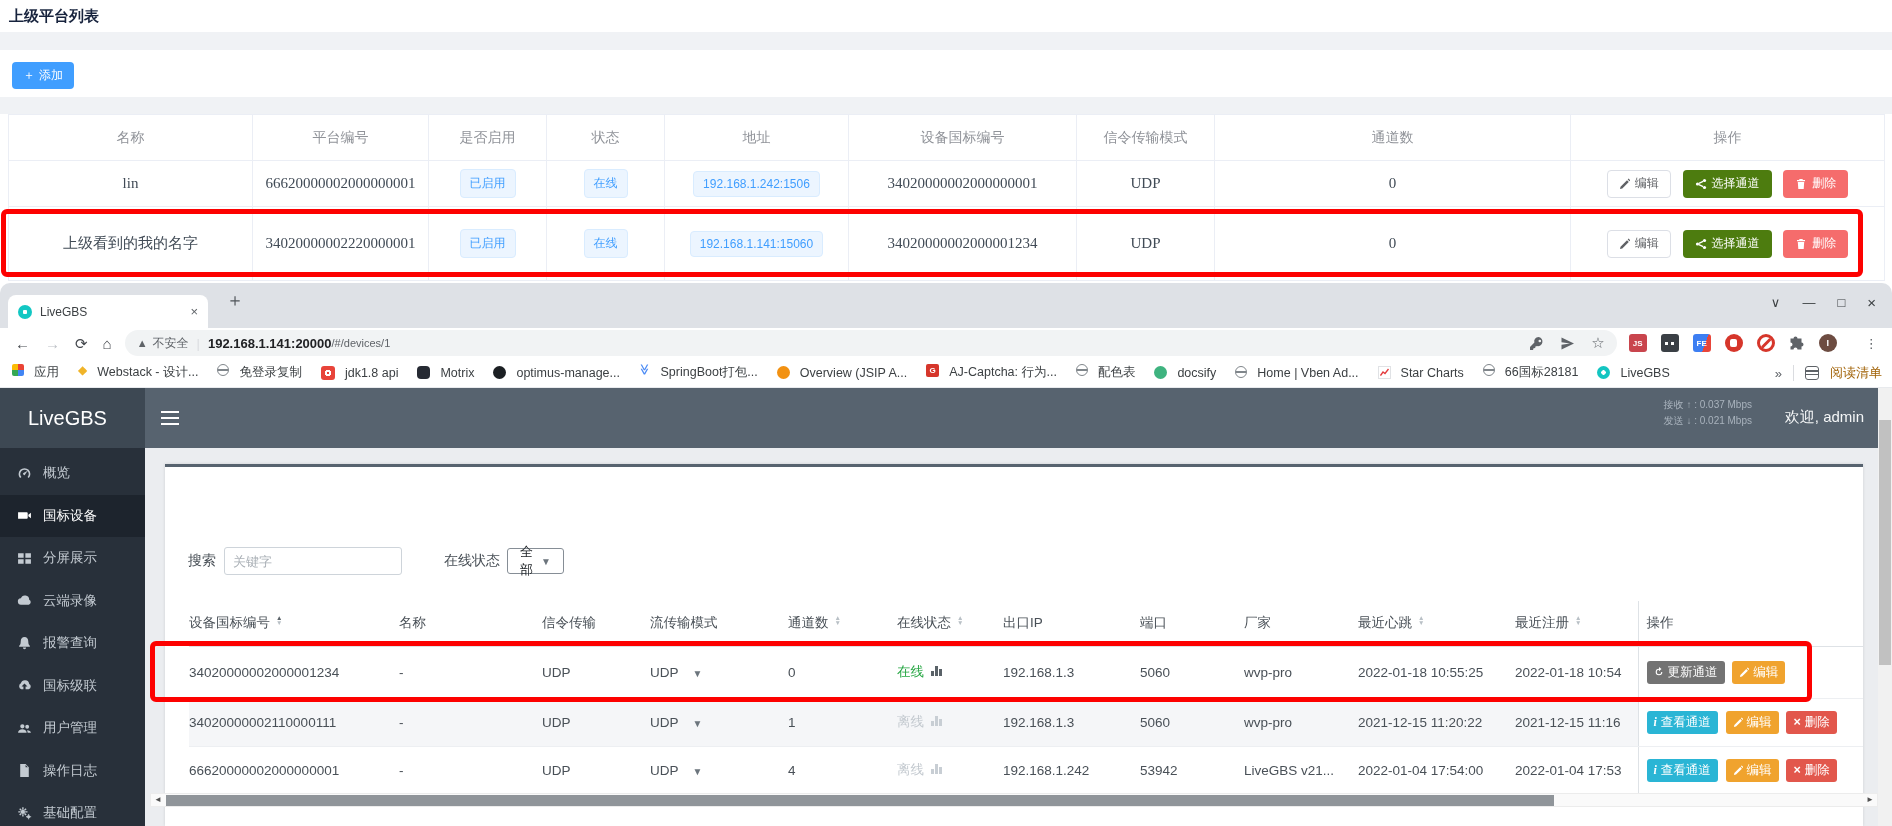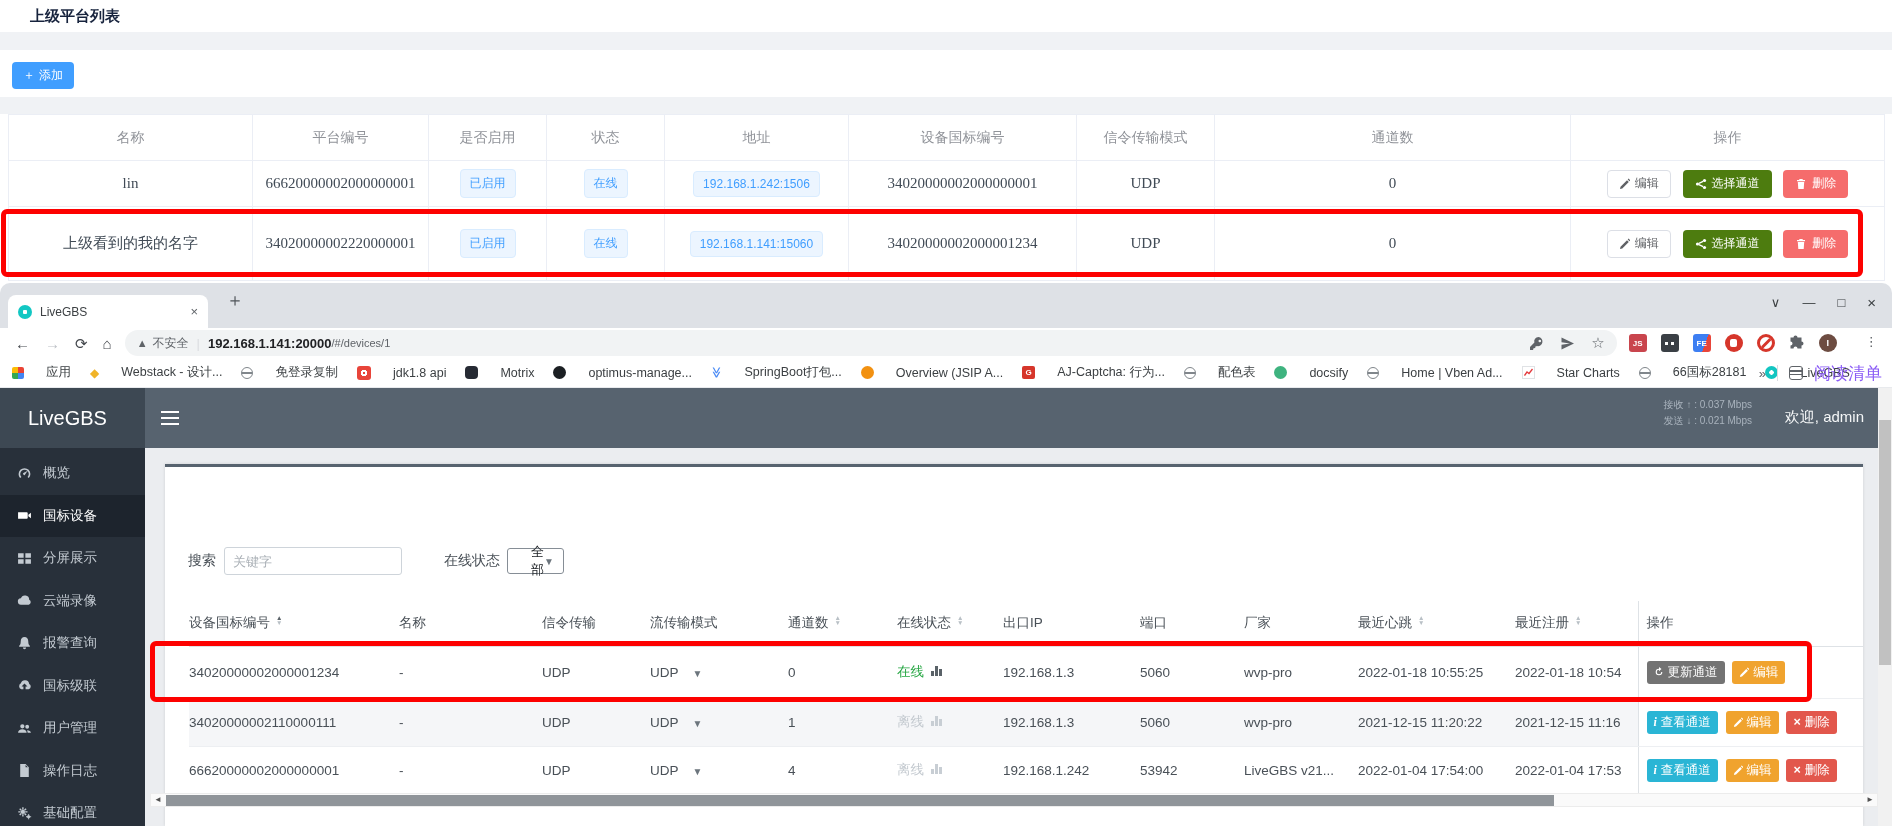--- a/index.html
+++ b/index.html
@@ -1,21 +1,21 @@
 <!DOCTYPE html>
 <html><head>
 <meta charset="utf-8">
 <style>
 *{margin:0;padding:0;box-sizing:border-box}
 html,body{width:1892px;height:826px}
 body{position:relative;font-family:"Liberation Sans","DejaVu Sans",sans-serif;background:#fff;overflow:hidden;font-size:14px;color:#333}
 .abs{position:absolute}
 svg{display:block}
 
-#pageTitle{left:30px;top:7px;font-size:15px;font-weight:bold;color:#17233d}
+#pageTitle{left:9px;top:7px;font-size:15px;font-weight:bold;color:#17233d}
 .band{left:0;width:1892px;background:#f0f2f5}
 #addBtn{left:12px;top:62px;width:62px;height:27px;background:#409eff;color:#fff;border:none;border-radius:4px;font-size:12px;display:flex;align-items:center;justify-content:center;gap:4px;cursor:pointer;font-family:inherit}
 #ptable{left:8px;top:114px;width:1876px;border-collapse:collapse;table-layout:fixed;background:#fff}
 #ptable th,#ptable td{border:1px solid #ebeef5;text-align:center;overflow:hidden;white-space:nowrap}
 #ptable th{height:46px;color:#909399;font-weight:400;font-size:14px}
 #ptable td{font-family:"Liberation Serif","DejaVu Serif",serif;color:#414b56;font-size:15px}
 #ptable tr.r1 td{height:46px}
 #ptable tr.r2 td{height:74px}
 .tag{display:inline-block;padding:5px 9px;font-size:12px;font-family:"Liberation Sans","DejaVu Sans",sans-serif;color:#409eff;background:#ecf5ff;border:1px solid #d9ecff;border-radius:4px}
 .btn{display:inline-flex;align-items:center;gap:5px;height:28px;padding:0 11px;border-radius:4px;font-size:12px;font-family:"Liberation Sans","DejaVu Sans",sans-serif;cursor:pointer;border:1px solid transparent;vertical-align:middle}
@@ -38,73 +38,73 @@
 .navic.dis{color:#bdc1c6}
 #addrbar{margin-left:13px;width:1492px;height:26px;background:#f1f3f4;border-radius:13px;display:flex;align-items:center;padding:0 12px;cursor:text}
 #addrbar .warn-tri{color:#5f6368;font-size:11px;margin-right:5px}
 #addrbar .warn{color:#5f6368;font-size:12px}
 #addrbar .sep{color:#dadce0;margin:0 8px;font-size:13px}
 .url-host{color:#202124;font-size:13px;font-weight:bold}
 .url-path{color:#5f6368;font-size:11px}
 #addrbar .spacer{flex:1}
 .aicon{margin-left:16px;cursor:pointer}
 .star{color:#5f6368;font-size:15px}
-#extrow{display:flex;gap:14px;margin-left:12px}
+#extrow{display:flex;align-items:center;gap:14px;margin-left:12px}
 .ext{width:18px;height:18px;border-radius:3px;display:flex;align-items:center;justify-content:center;font-size:8px;font-weight:bold;color:#fff;cursor:pointer;flex:0 0 auto}
 .ext-js{background:#c9454d}
 .ext-glasses{background:#3a3f45}
 .glasses-eyes{width:11px;height:5px;background:radial-gradient(circle 1.6px at 2.5px 2.5px,#fff 1.5px,transparent 1.7px),radial-gradient(circle 1.6px at 8.5px 2.5px,#fff 1.5px,transparent 1.7px)}
 .ext-fe{background:linear-gradient(110deg,#3d7ef2 64%,#e8453a 64%)}
 .ext-hand{background:#d6362b;border-radius:50%}
 .hand-palm{width:7px;height:8px;background:#fff;border-radius:2px}
 .ext-nosign{background:#fff;border:3px solid #d6362b;border-radius:50%;width:18px;height:18px;position:relative;overflow:hidden}
 .ext-nosign::after{content:"";position:absolute;left:-2px;top:4px;width:18px;height:3px;background:#d6362b;transform:rotate(-45deg)}
 .ext-avatar{background:#6d4c41;border-radius:50%;font-size:9px}
 .dots3{color:#5f6368;font-size:13px;margin-left:14px;margin-right:6px;cursor:pointer;letter-spacing:1px}
 #bmbar{left:0;top:358px;width:1892px;height:30px;background:#fff;display:flex;align-items:center;border-bottom:1px solid #e8eaed}
-.bm{display:flex;align-items:center;gap:22px;margin-left:19px;font-size:12.5px;color:#3c4043;white-space:nowrap;cursor:pointer}
+.bm{display:flex;align-items:flex-start;gap:10px;margin-left:19px;font-size:12.5px;color:#3c4043;white-space:nowrap;cursor:pointer}
 .bm:first-child{margin-left:12px}
 .bmi{flex:0 0 auto}
 .ic-apps{width:12px;height:12px;border-radius:2px;background:conic-gradient(#ea4335 0 25%,#4285f4 0 50%,#34a853 0 75%,#fbbc05 0)}
 .ic-webstack{color:#f0b429;font-size:12px;line-height:1}
 .ic-globe{width:12px;height:12px;border:1.5px solid #80868b;border-radius:50%;background:linear-gradient(transparent 42%,#80868b 42% 58%,transparent 58%)}
 .ic-oracle{width:14px;height:14px;border-radius:3px;background:radial-gradient(circle at center,#e8443a 1.5px,#fff 1.5px 3.2px,#e8443a 3.2px)}
 .ic-motrix{width:13px;height:13px;background:#262a33;border-radius:4px}
 .ic-github{width:13px;height:13px;background:#1b1f23;border-radius:50%}
 .ic-spring{color:#4b8bf5;font-size:11px;transform:rotate(90deg);font-weight:bold;line-height:1}
 .ic-jsip{width:13px;height:13px;background:#f29111;border-radius:50%}
 .ic-captcha{width:13px;height:13px;background:#d6362b;border-radius:2px;display:flex;align-items:center;justify-content:center;color:#fff;font-size:8px;font-weight:bold}
 .ic-docsify{width:13px;height:13px;background:#3eb37f;border-radius:50%}
 .ic-chart{width:13px;height:13px;background:#fff;border:1px solid #e0e2e5;display:flex;align-items:center;justify-content:center}
 .ic-livegbs{width:13px;height:13px;border-radius:50%;background:radial-gradient(circle at center,#fff 0 2px,#13c5c1 2.5px)}
 #bmright{position:absolute;right:10px;top:358px;height:30px;display:flex;align-items:center;gap:11px}
 .bm-more{color:#5f6368;font-size:13px;cursor:pointer}
 .vsep{width:1px;height:16px;background:#dadce0}
 .rlicon{width:14px;height:14px;border:1.5px solid #5f6368;border-radius:3px;background:linear-gradient(transparent 3px,#5f6368 3px 4.5px,transparent 4.5px 7px,#5f6368 7px 8.5px,transparent 8.5px)}
-.rltext{font-size:17px;color:#8b5cf6;cursor:pointer}
+.rltext{font-size:13px;color:#a16207;cursor:pointer}
 
 #appHeader{left:0;top:388px;width:1892px;height:60px;background:#57636f}
 #logo{position:absolute;left:0;top:0;width:145px;height:60px;background:#3d4853;color:#fff;font-size:20px;display:flex;align-items:center;padding-left:28px}
 #burger{position:absolute;left:161px;top:23px;width:18px;height:14px;background:linear-gradient(#fff 0 2px,transparent 2px 6px,#fff 6px 8px,transparent 8px 12px,#fff 12px 14px);cursor:pointer}
 #stats{position:absolute;right:140px;top:9px;color:#a9b3bd;font-size:10px;line-height:16px;text-align:left}
 #welcome{position:absolute;right:28px;top:20px;color:#f4f6f7;font-size:15px;cursor:pointer}
 
 #sidebar{left:0;top:448px;width:145px;height:378px;background:#28303a;padding-top:4px}
 .sitem{height:42.5px;display:flex;align-items:center;padding-left:17px;gap:11px;color:#c3cad1;font-size:13.5px;cursor:pointer}
 .sitem.active{background:#1d242d;color:#fff}
 .sitem svg{flex:0 0 15px}
 
 #content{left:145px;top:448px;width:1733px;height:378px;background:#ebedf0}
 #card{position:absolute;left:20px;top:16px;width:1698px;height:362px;background:#fff;border-top:3px solid #57636f;box-shadow:0 0 3px rgba(0,0,0,.12)}
 #dlTitle{position:absolute;left:0;top:18px;width:100%;text-align:center;font-size:17px;color:#495057}
 #searchRow{position:absolute;left:23px;top:80px;display:flex;align-items:center;font-size:14px;color:#495057}
 #searchInput{margin-left:8px;width:178px;height:28px;border:1px solid #ced4da;border-radius:3px;padding:0 8px;font-size:13px;color:#495057;font-family:inherit}
 #searchInput::placeholder{color:#aab0b6}
 #statusLabel{margin-left:42px}
-#statusSelect{margin-left:7px;width:57px;height:26px;border:1px solid #868e96;border-radius:3px;display:flex;align-items:center;justify-content:space-between;padding:0 23px;font-size:13px;color:#212529;background:#fff;cursor:pointer}
+#statusSelect{margin-left:7px;width:57px;height:26px;border:1px solid #868e96;border-radius:3px;display:flex;align-items:center;justify-content:space-between;padding:0 12px;font-size:13px;color:#212529;background:#fff;cursor:pointer}
 #statusSelect .caret{margin-left:0}
 #dtable{position:absolute;left:24px;top:134px;width:1674px;border-collapse:collapse;table-layout:fixed;font-size:13.5px;color:#495057}
 #dtable th{height:45px;text-align:left;font-weight:400;border-bottom:1px solid #dee2e6;white-space:nowrap;overflow:hidden}
 #dtable td{height:48px;border-bottom:1px solid #edeff2;white-space:nowrap;overflow:hidden;text-align:left}
 #dtable tr.dr1 td{height:52px}
 #dtable tbody tr.striped td{background:#f5f6f8}
 .opcol{border-left:1px solid #dee2e6;padding-left:8px;background:#fff}
 #dtable tbody tr.striped td.opcol{background:#fff}
 .sort{display:inline-block;vertical-align:2px;margin-left:6px;line-height:5px;cursor:pointer}
 .sort b{display:block;font-size:6.5px;color:#b9c0c6;font-weight:400;line-height:5px}

